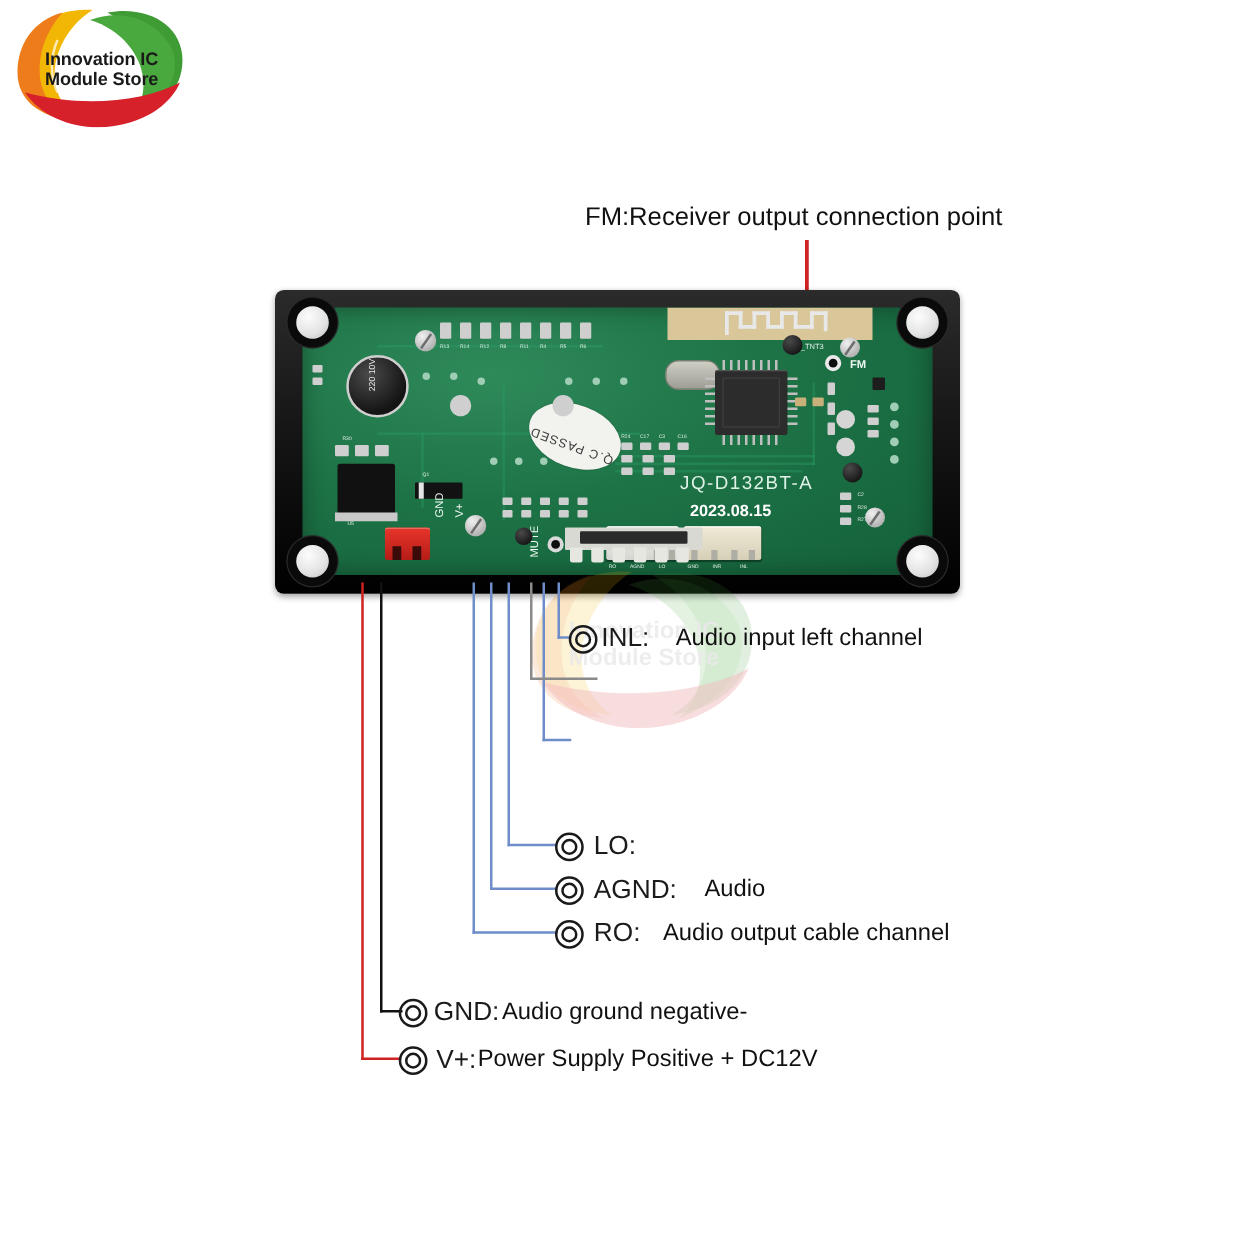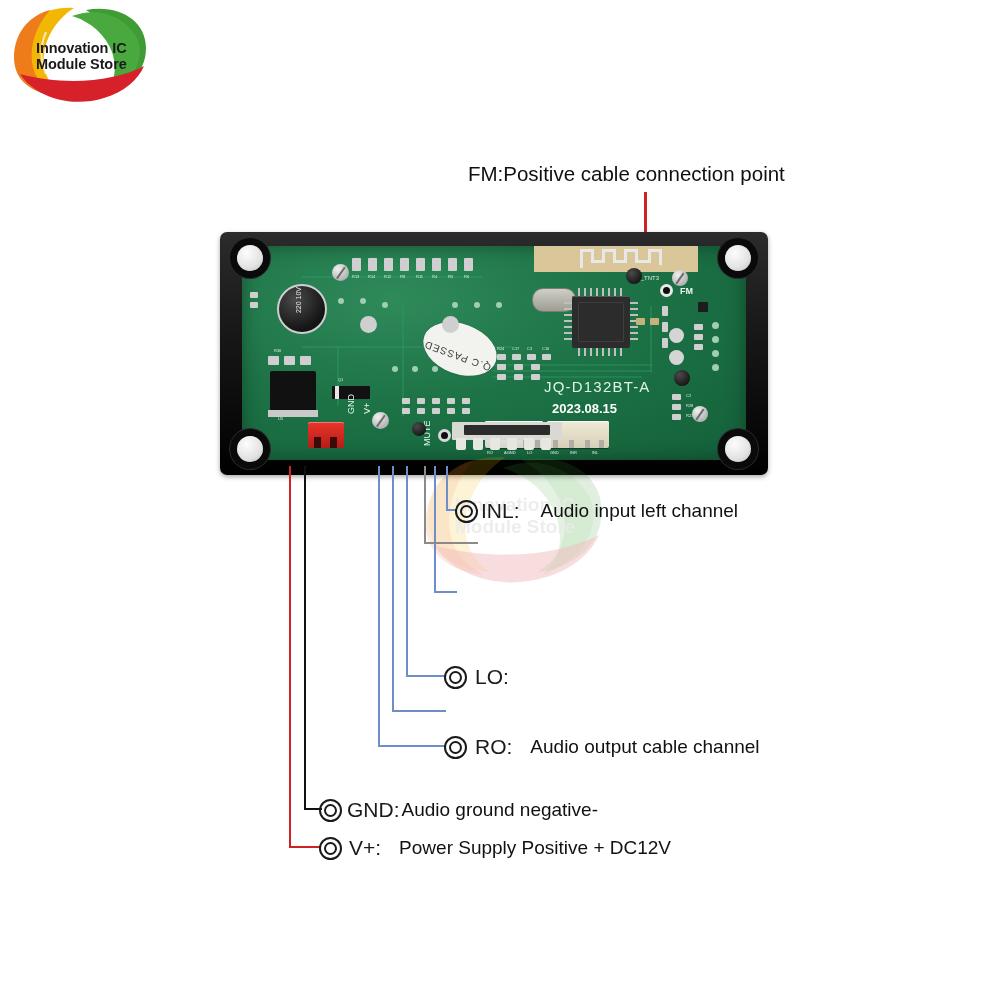--- a/index.html
+++ b/index.html
@@ -173,21 +173,21 @@
       <path d="M14 72 C30 96 66 106 98 96 C118 90 132 78 138 64 C108 80 58 84 14 72 Z" fill="#d6202a"></path>
       <path d="M74 18 C86 28 94 42 96 58" stroke="#ffffff" stroke-width="2.4" fill="none" opacity=".85"></path>
       <path d="M40 30 C34 44 34 58 40 72" stroke="#ffffff" stroke-width="2" fill="none" opacity=".7"></path>
     </svg>
     <div class="logo-text">
       <div>Innovation IC</div>
       <div>Module Store</div>
     </div>
   </div>
 
-  <div class="fm-title">FM:Positive cable connection point</div>
+  <div class="fm-title">FM:Receiver output connection point</div>
 
   <div class="ln red" style="left:644px;top:192px;width:3px;height:107px;"></div>
 
   <div class="board">
     <div class="pcb">
       <div class="chamfer-bl"></div>
         <div class="chamfer-br"></div>
 
       <div class="ant-pad"></div>
       <div class="ant-trace">
@@ -462,32 +462,37 @@
     <span class="pinname">INL:</span>
     <span class="pindesc" style="margin-left:21px;">Audio input left channel</span>
   </div>
 
 
   <div class="pinrow" style="left:444px;top:665px;">
     <span class="ring"></span>
     <span class="pinname" style="margin-left:8px;">LO:</span>
   </div>
 
+  <div class="pinrow" style="left:444px;top:700px;">
+    <span class="ring"></span>
+    <span class="pinname" style="margin-left:8px;">AGND:</span>
+    <span class="pindesc" style="margin-left:22px;">Audio</span>
+  </div>
 
   <div class="pinrow" style="left:444px;top:735px;">
     <span class="ring"></span>
     <span class="pinname" style="margin-left:8px;">RO:</span>
     <span class="pindesc" style="margin-left:18px;">Audio output cable channel</span>
   </div>
 
   <div class="pinrow" style="left:319px;top:798px;">
     <span class="ring"></span>
     <span class="pinname" style="margin-left:5px;">GND:</span>
     <span class="pindesc" style="margin-left:2px;">Audio ground negative-</span>
   </div>
 
   <div class="pinrow" style="left:319px;top:836px;">
     <span class="ring"></span>
     <span class="pinname" style="margin-left:7px;">V+:</span>
-    <span class="pindesc" style="margin-left:18px;">Power Supply Positive + DC12V</span>
+    <span class="pindesc" style="margin-left:1px;">Power Supply Positive + DC12V</span>
   </div>
 
 </div>
 
 </body></html>

